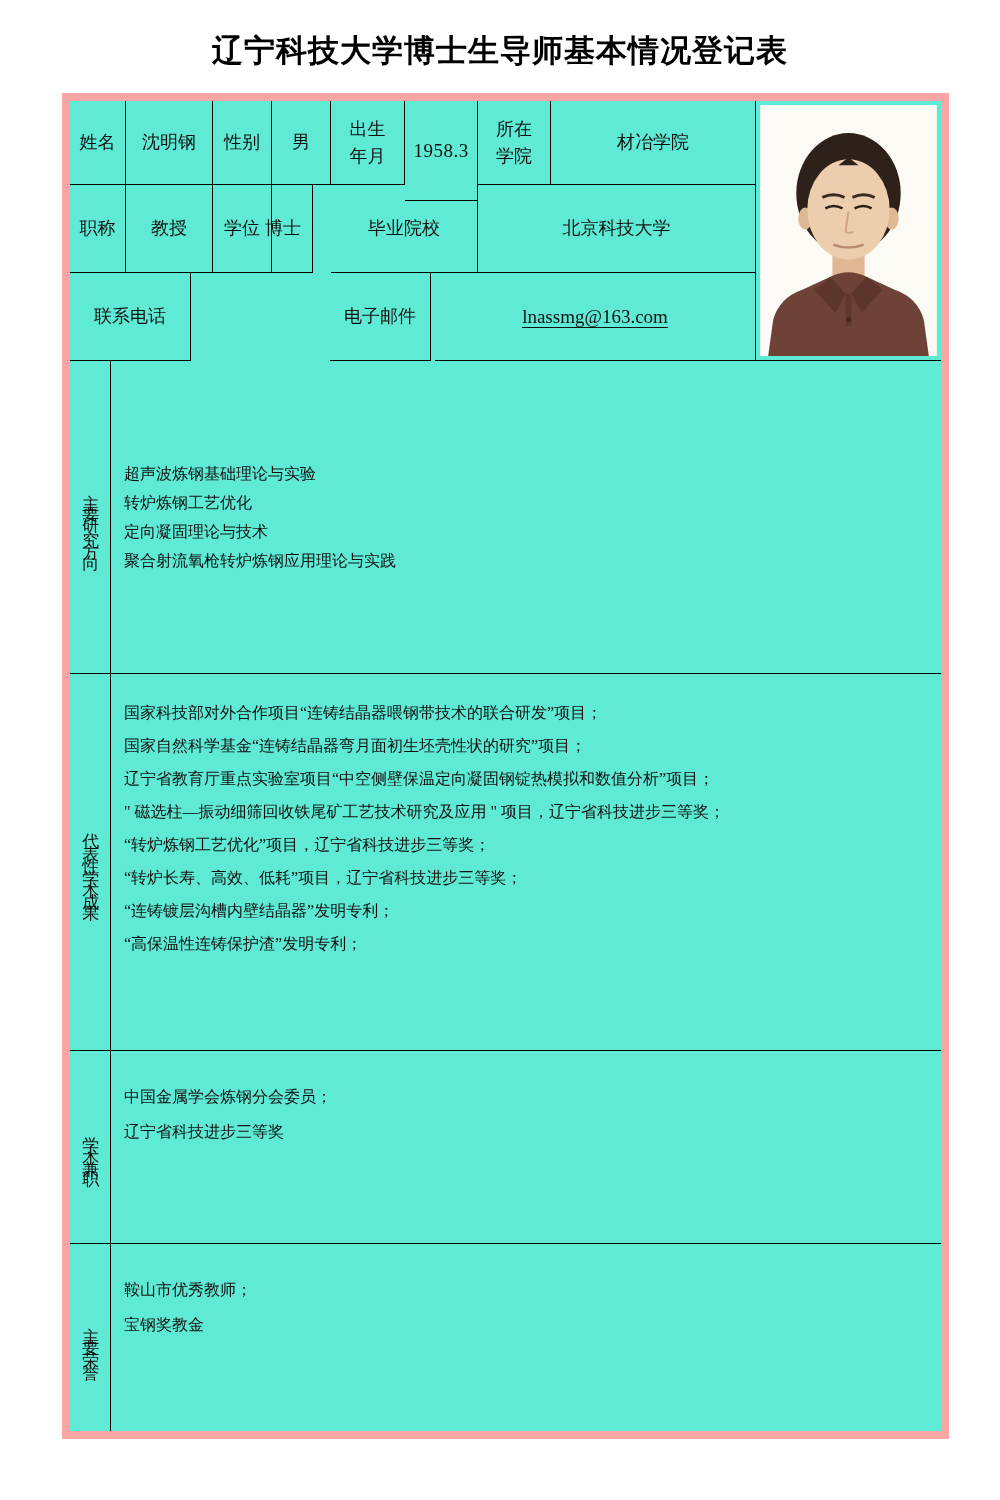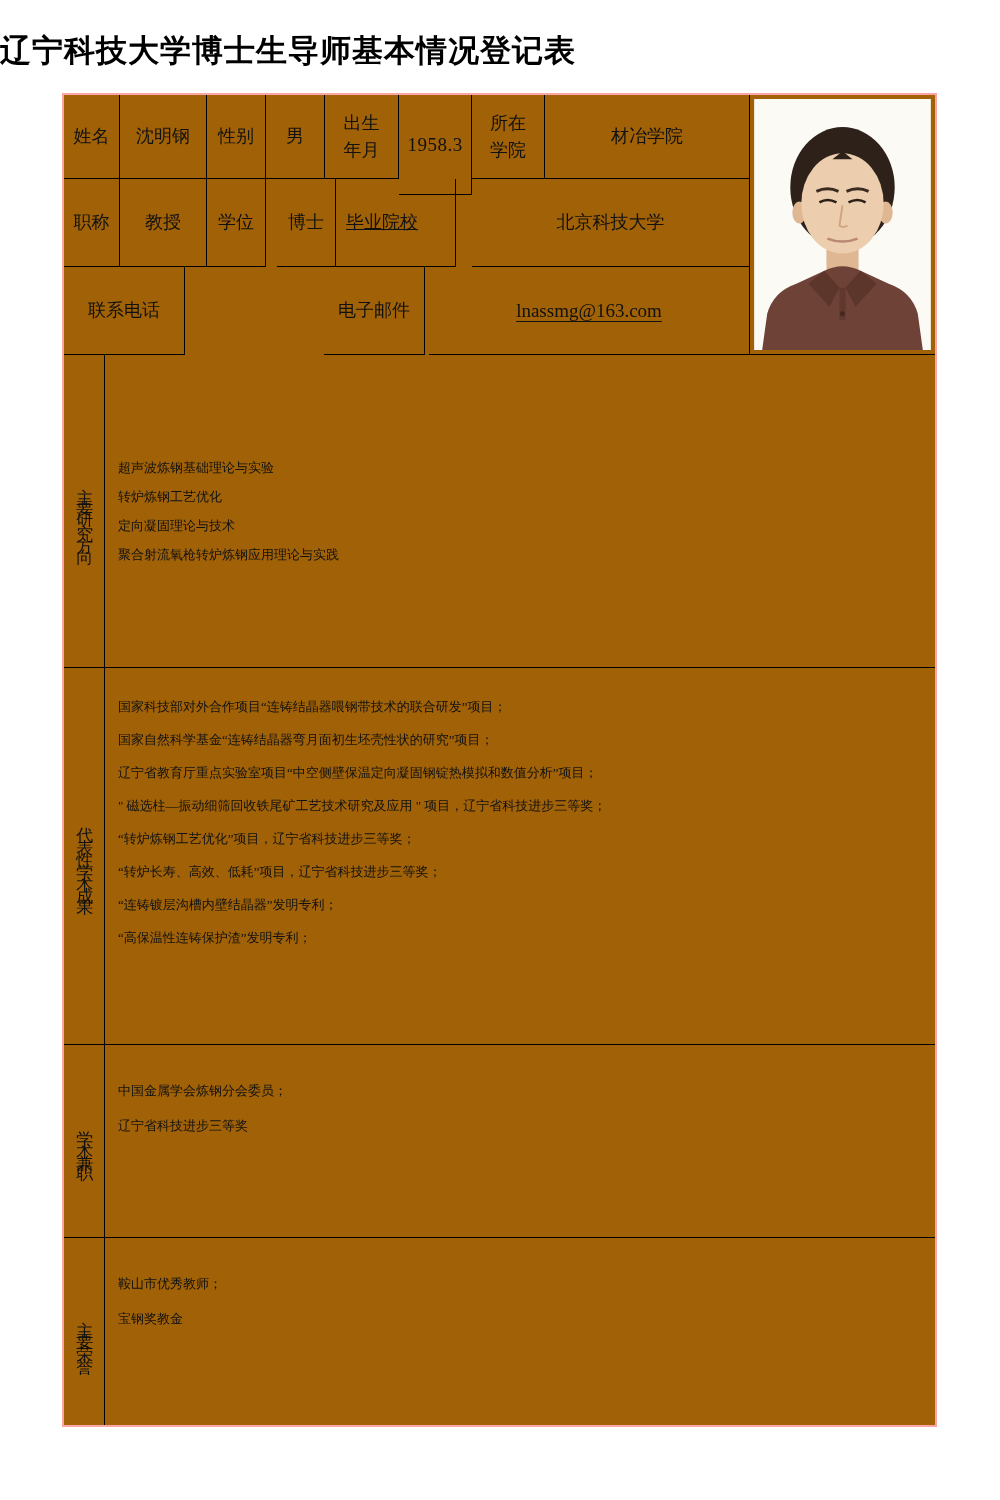--- a/index.html
+++ b/index.html
@@ -1,45 +1,45 @@
 <!DOCTYPE html>
 <html><head>
 <meta charset="utf-8">
 <style>
   html,body{margin:0;padding:0;}
   body{
     width:1000px;height:1500px;background:#ffffff;position:relative;
     font-family:"Liberation Serif","DejaVu Serif",serif;color:#111111;
   }
   .page-title{
-    position:absolute;left:0;top:30px;width:1000px;text-align:left;
+    position:absolute;left:0;top:30px;width:1000px;text-align:center;
     font-size:31px;font-weight:bold;letter-spacing:1px;color:#000;
   }
   .form-table{
     position:absolute;left:62px;top:93px;width:871px;height:1330px;
-    border:2px solid #fca5a5;background:#a16207;
+    border:8px solid #fca5a5;background:#5eead4;
   }
   .cell{
     position:absolute;box-sizing:border-box;
     border-right:1px solid #000;border-bottom:1px solid #000;
     display:flex;align-items:center;justify-content:center;
     text-align:center;font-size:18px;line-height:1.45;overflow:hidden;
   }
   .noR{border-right:none;}
   .noB{border-bottom:none;}
   .wrap2{white-space:pre-line;}
   .num{font-size:19px;letter-spacing:0.5px;}
   .email-link{text-decoration:underline;text-underline-offset:4px;font-size:19px;}
   .vlabel{
     writing-mode:vertical-lr;text-orientation:upright;
     letter-spacing:12px;font-size:17px;
   }
   .content{
     align-items:flex-start;justify-content:flex-start;
-    flex-direction:column;text-align:left;font-size:13px;
+    flex-direction:column;text-align:left;font-size:16px;
     padding-left:13px;padding-right:14px;
   }
   .content .line{width:100%;}
   .content-research{justify-content:center;line-height:29px;}
   .content-achv{padding-top:22px;line-height:33px;}
   .content-memb{padding-top:28px;line-height:35px;}
   .content-honor{padding-top:28px;line-height:35px;}
   .photo-cell{padding:3px;}
   .photo-cell svg{display:block;}
 </style>
@@ -90,22 +90,22 @@
       <path d="M70,171 L85,188 L75,207 L54,184 Z" fill="#5c352b"></path>
       <path d="M106,171 L91,188 L101,207 L122,184 Z" fill="#5c352b"></path>
       <rect x="85" y="188" width="6" height="32" fill="#60382e"></rect>
       <circle cx="88" cy="214" r="2.5" fill="#46281f"></circle>
     </svg>
   </div>
 
   <div class="cell" style="left:0;top:84px;width:56px;height:88px;">职称</div>
   <div class="cell" style="left:56px;top:84px;width:87px;height:88px;">教授</div>
   <div class="cell" style="left:143px;top:84px;width:59px;height:88px;">学位</div>
-  <div class="cell" style="left:213px;top:84px;width:59px;height:88px;">博士</div>
-  <div class="cell" style="left:245px;top:84px;width:147px;height:88px;text-decoration:underline;">毕业院校</div>
+  <div class="cell" style="left:184px;top:84px;width:59px;height:88px;">博士</div>
+  <div class="cell" style="left:261px;top:84px;width:147px;height:88px;">毕业院校</div>
   <div class="cell" style="left:408px;top:84px;width:278px;height:88px;">北京科技大学</div>
 
   <div class="cell" style="left:0;top:172px;width:121px;height:88px;">联系电话</div>
   <div class="cell" style="left:260px;top:172px;width:101px;height:88px;">电子邮件</div>
   <div class="cell" style="left:365px;top:172px;width:321px;height:88px;">
     <span class="email-link">lnassmg@163.com</span>
   </div>
 
   <div class="cell" style="left:0;top:260px;width:41px;height:313px;">
     <span class="vlabel">主要研究方向</span>

